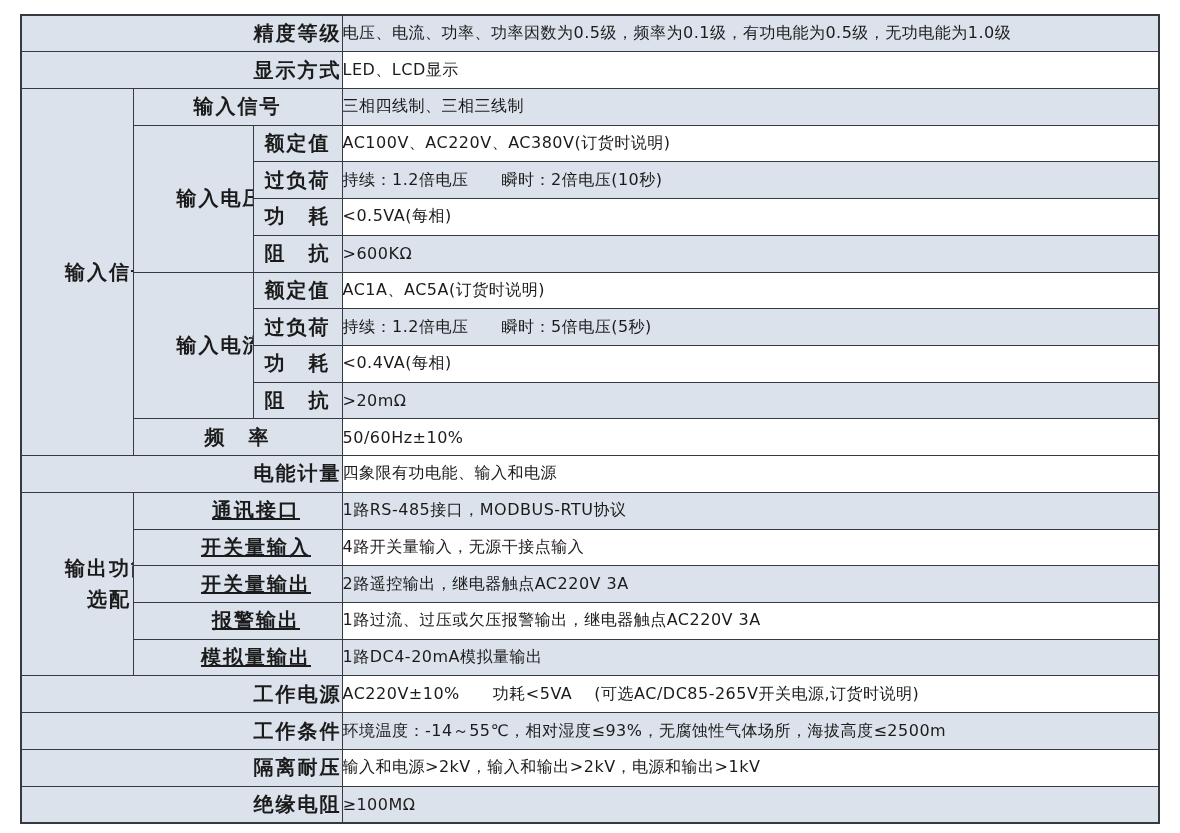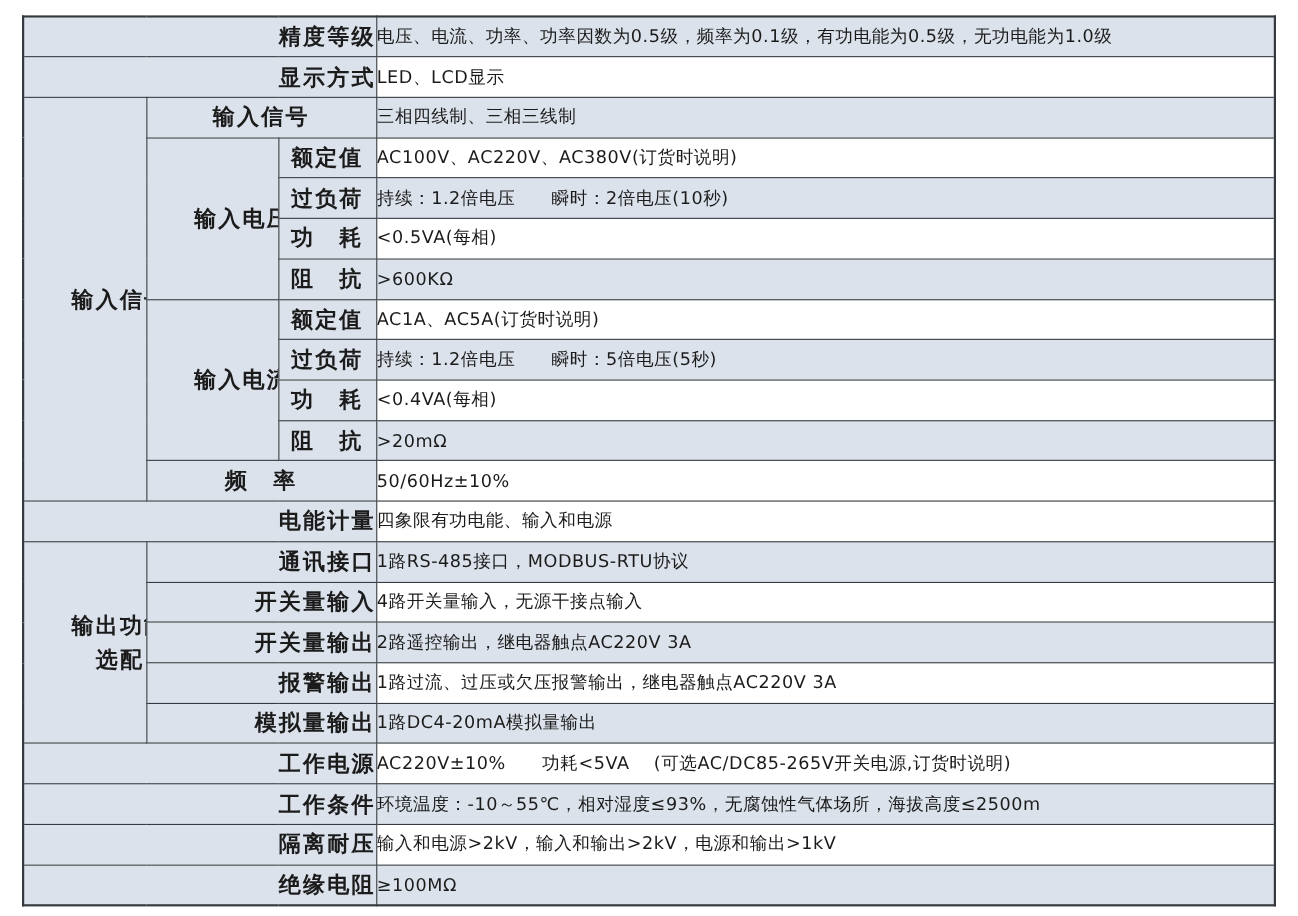--- a/index.html
+++ b/index.html
@@ -36,21 +36,21 @@
   }
   
   td.lbl {
     background: #dbe2eb;
     font-size: 20px;
     font-weight: 600;
     letter-spacing: 2px;
   }
   td.lbl.full   { text-align: right; padding-left: 24px; }
   td.lbl.center { text-align: center; }
-  td.lbl.left   { text-align: right; padding-left: 37px; }
+  td.lbl.left   { text-align: center; padding-left: 37px; text-decoration: underline; }
   td.lbl.group  { text-align: center; white-space: normal; padding-left: 40px; }
   td.lbl.group .wrapbox {
     width: 94px;
     margin: 0 auto;
     line-height: 1.55;
     word-break: break-all;
   }
   
   td.val {
     background: #ffffff;
@@ -166,21 +166,21 @@
       <td class="lbl left" colspan="2">模拟量输出</td>
       <td class="val tint">1路DC4-20mA模拟量输出</td>
     </tr>
 
     <tr>
       <td class="lbl full" colspan="3">工作电源</td>
       <td class="val">AC220V±10%　　功耗&lt;5VA　 (可选AC/DC85-265V开关电源,订货时说明)</td>
     </tr>
     <tr>
       <td class="lbl full" colspan="3">工作条件</td>
-      <td class="val tint">环境温度：-10～55℃，相对湿度≤93%，无腐蚀性气体场所，海拔高度≤2500m</td>
+      <td class="val tint">环境温度：-14～55℃，相对湿度≤93%，无腐蚀性气体场所，海拔高度≤2500m</td>
     </tr>
     <tr>
       <td class="lbl full" colspan="3">隔离耐压</td>
       <td class="val">输入和电源&gt;2kV，输入和输出&gt;2kV，电源和输出&gt;1kV</td>
     </tr>
     <tr>
       <td class="lbl full" colspan="3">绝缘电阻</td>
       <td class="val tint">≥100MΩ</td>
     </tr>
   </tbody>

